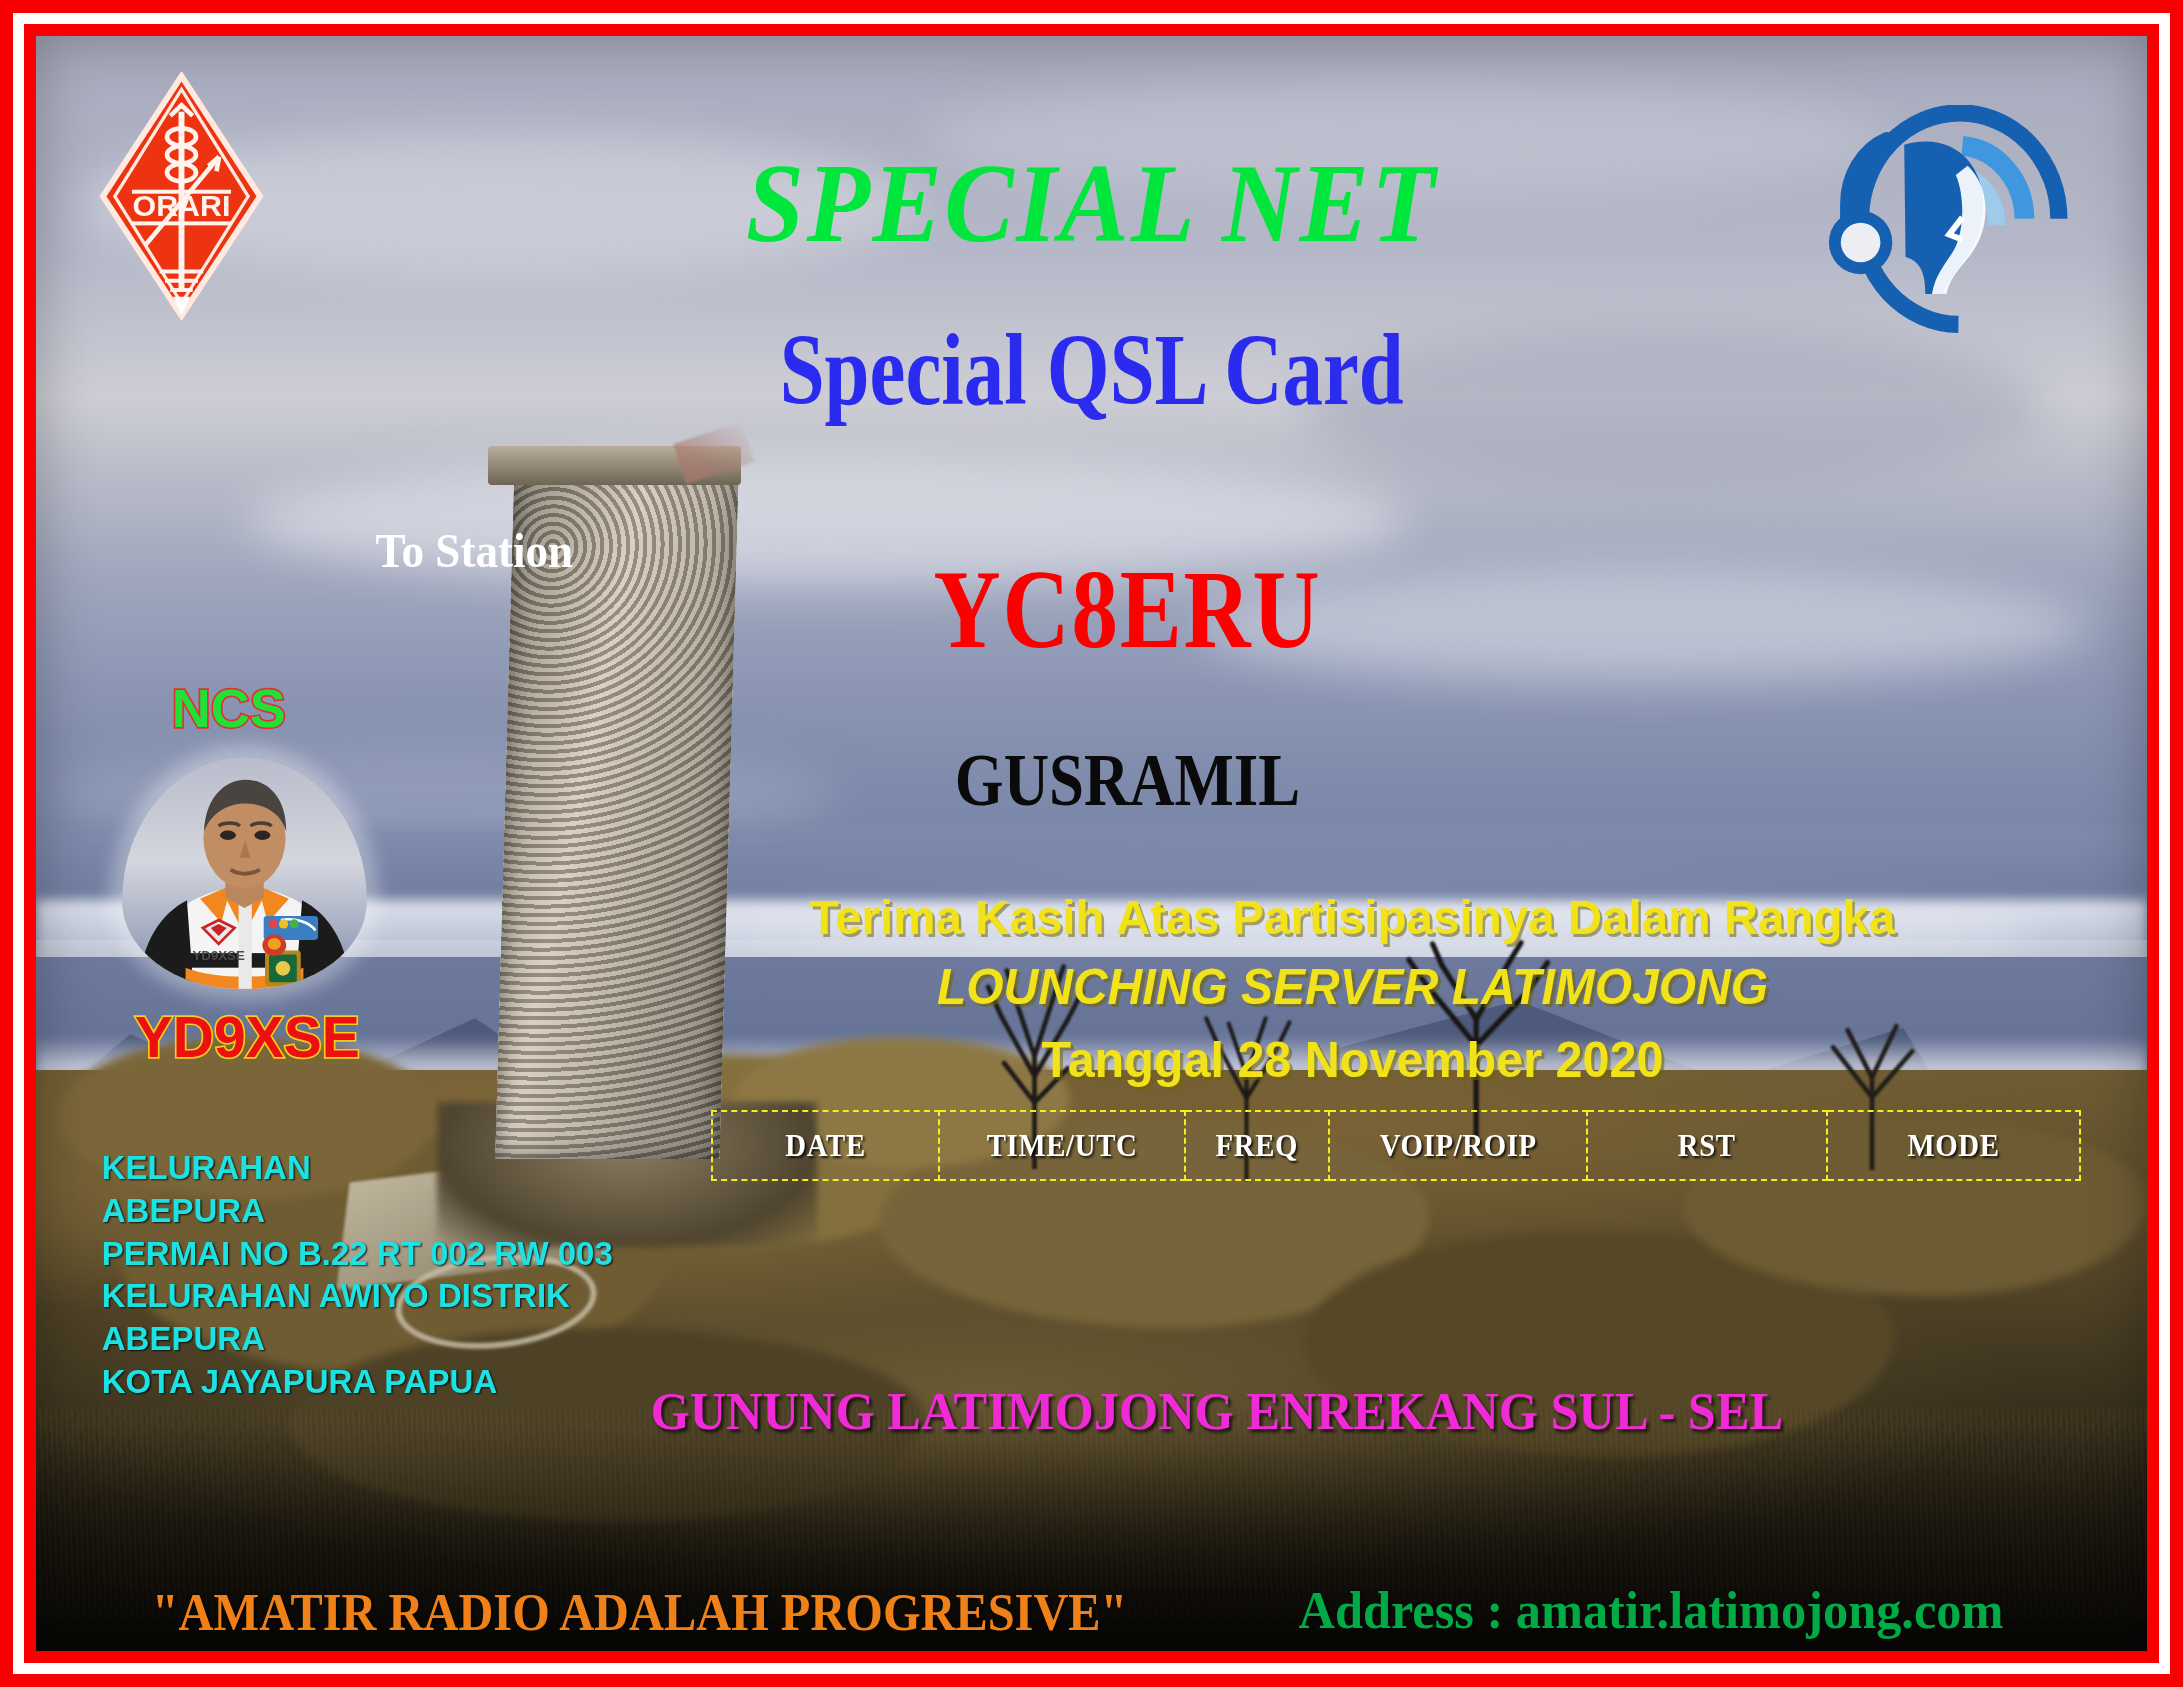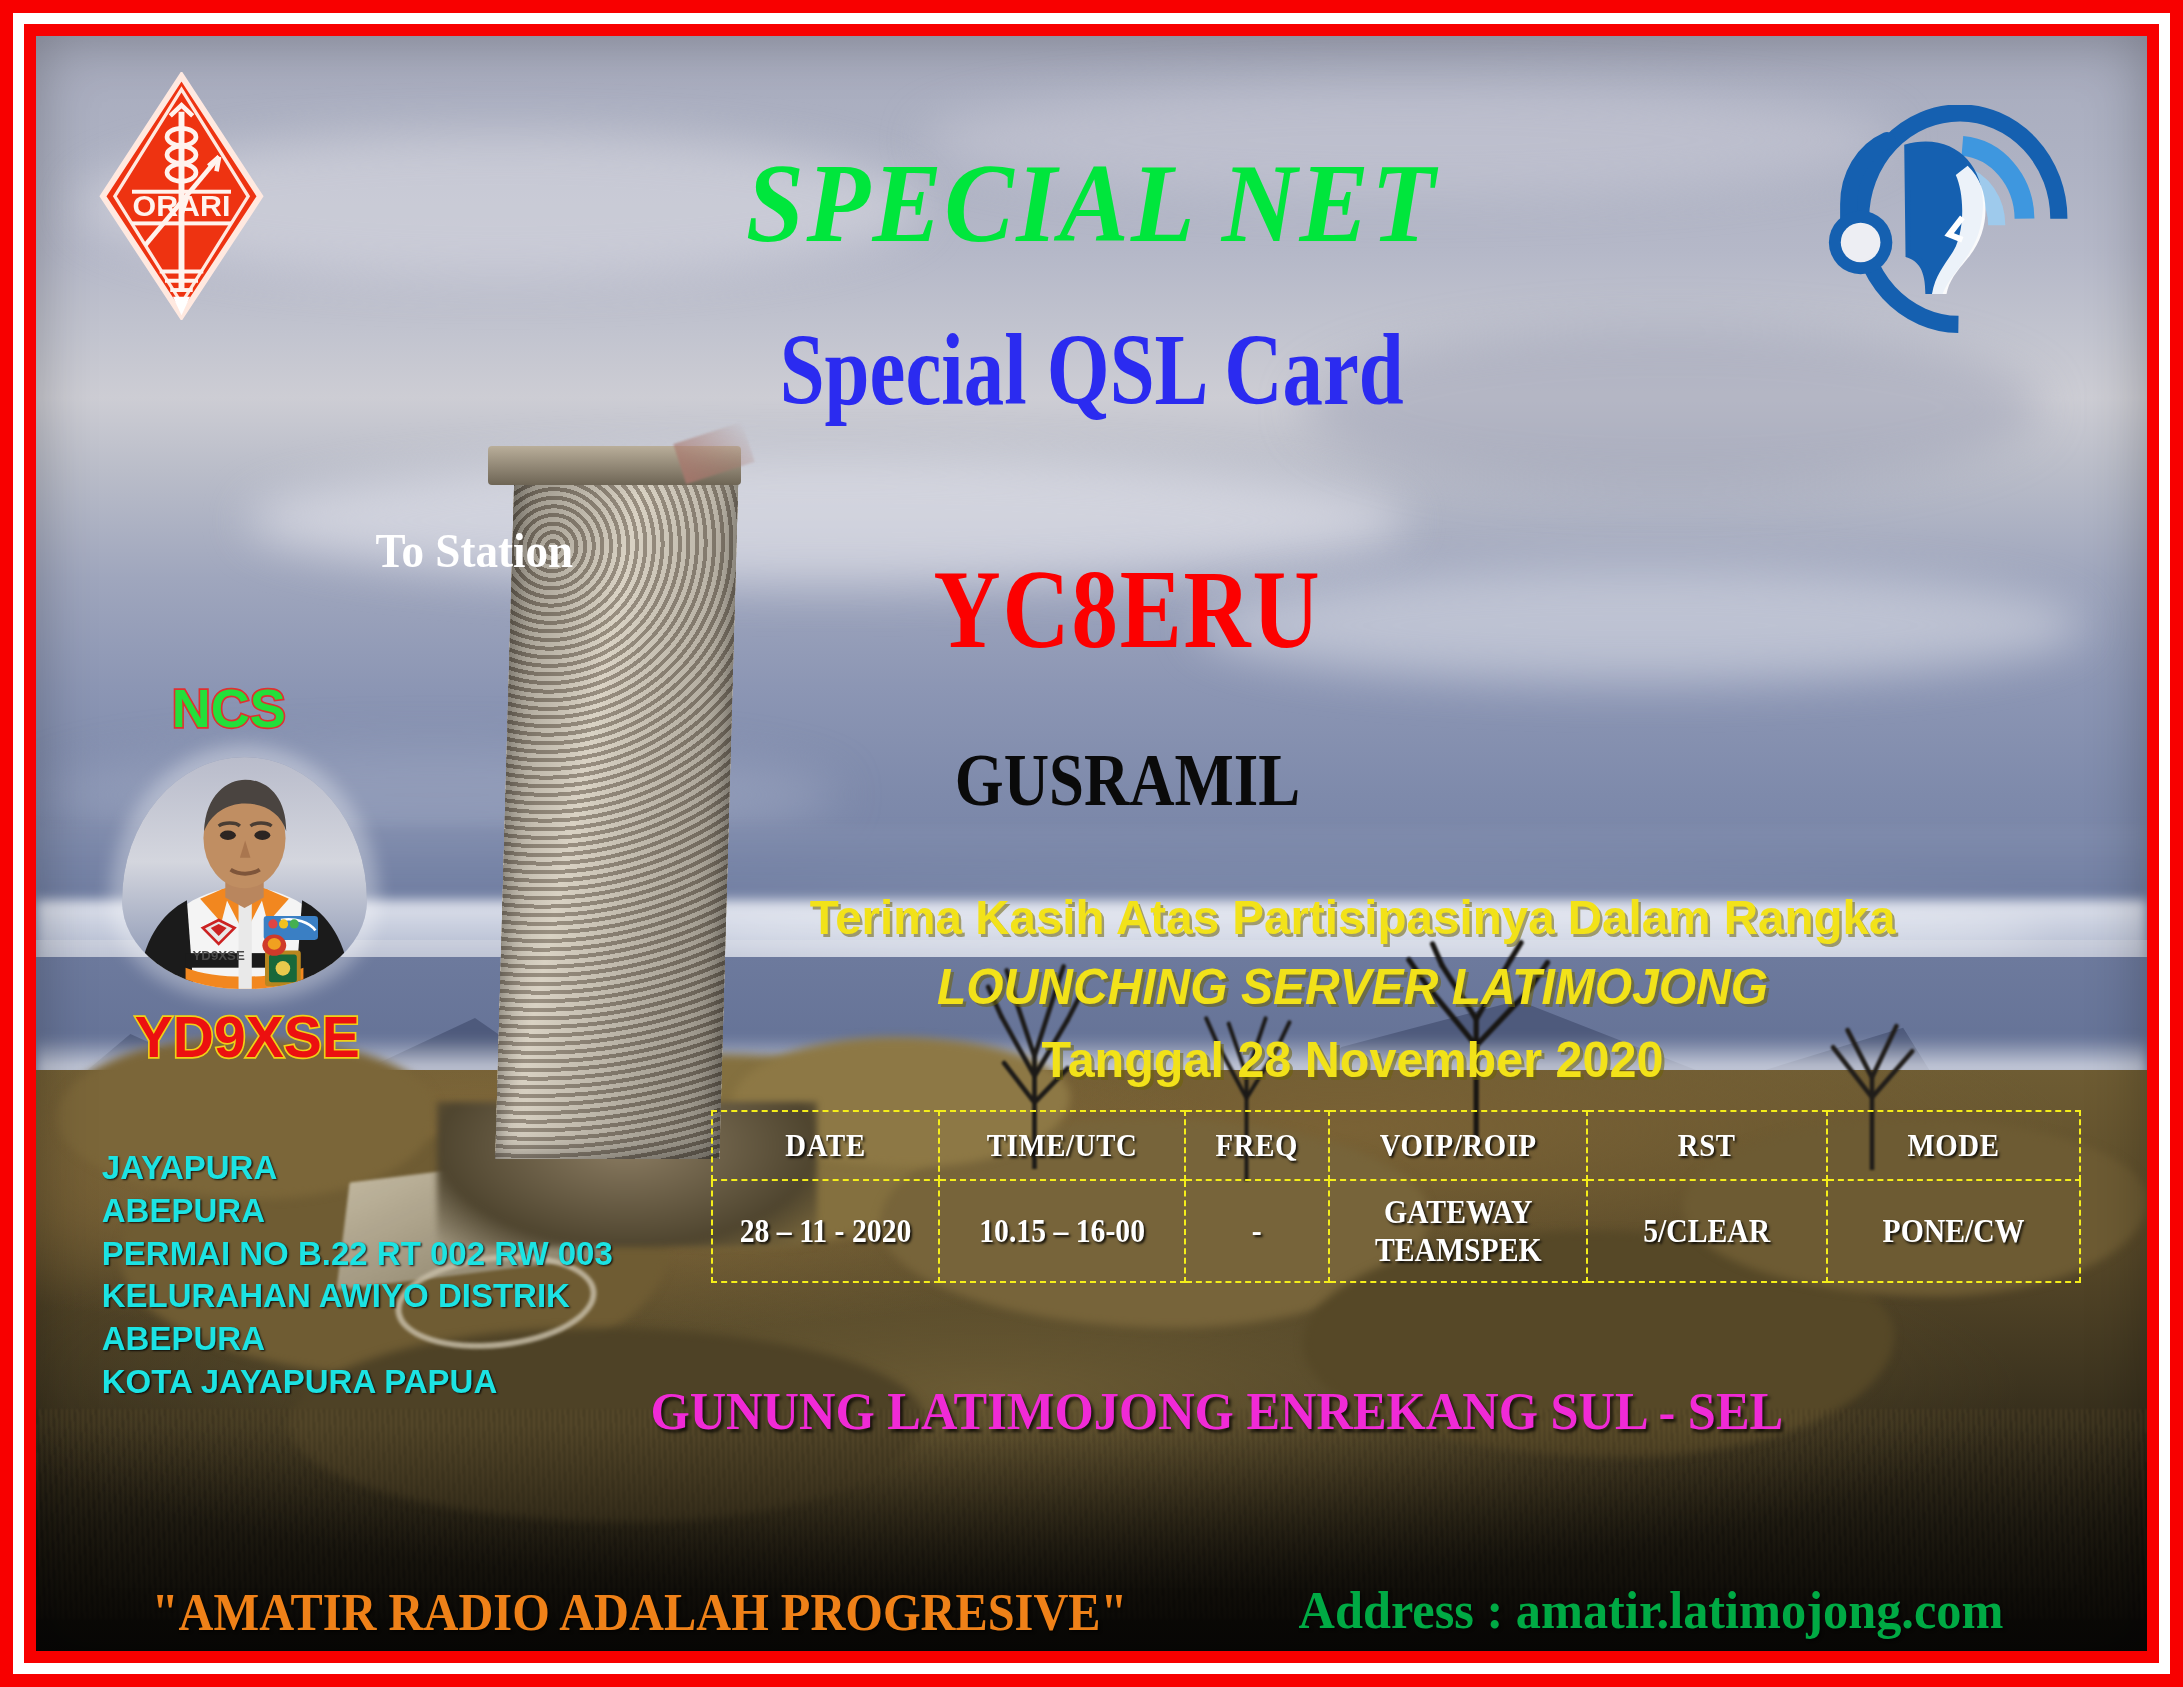--- a/index.html
+++ b/index.html
@@ -401,21 +401,21 @@
            <rect x="216" y="292" width="54" height="54" rx="5" fill="#b8861f"></rect>
            <rect x="222" y="298" width="42" height="42" rx="4" fill="#18683a"></rect>
            <circle cx="243" cy="319" r="11" fill="#e9c94c"></circle>
            <ellipse cx="230" cy="284" rx="18" ry="16" fill="#d03a2a"></ellipse>
            <ellipse cx="230" cy="282" rx="10" ry="9" fill="#f0a020"></ellipse>
          </svg>
        </div>
        <div class="ncs-call">YD9XSE</div>
 
        <div class="addr">
-         <div>JAYAPURA</div>
+         <div>KELURAHAN</div>
          <div>ABEPURA</div>
          <div>PERMAI NO B.22 RT 002 RW 003</div>
          <div>KELURAHAN AWIYO DISTRIK</div>
          <div>ABEPURA</div>
          <div>KOTA JAYAPURA PAPUA</div>
        </div>
 
        <table class="qtable">
          <colgroup>
            <col style="width:16.6%">
@@ -427,28 +427,20 @@
          </colgroup>
          <tbody>
            <tr class="hdr">
              <td>DATE</td>
              <td>TIME/UTC</td>
              <td>FREQ</td>
              <td>VOIP/ROIP</td>
              <td>RST</td>
              <td>MODE</td>
            </tr>
-           <tr class="row">
-             <td>28 – 11 - 2020</td>
-             <td>10.15 – 16-00</td>
-             <td>-</td>
-             <td>GATEWAY TEAMSPEK</td>
-             <td>5/CLEAR</td>
-             <td>PONE/CW</td>
-           </tr>
          </tbody>
        </table>
 
        <div class="t-gunung">GUNUNG LATIMOJONG ENREKANG SUL - SEL</div>
        <div class="t-motto">"AMATIR  RADIO ADALAH PROGRESIVE"</div>
        <div class="t-address">Address  : amatir.latimojong.com</div>
 
      </div>
    </div>
   </div>

